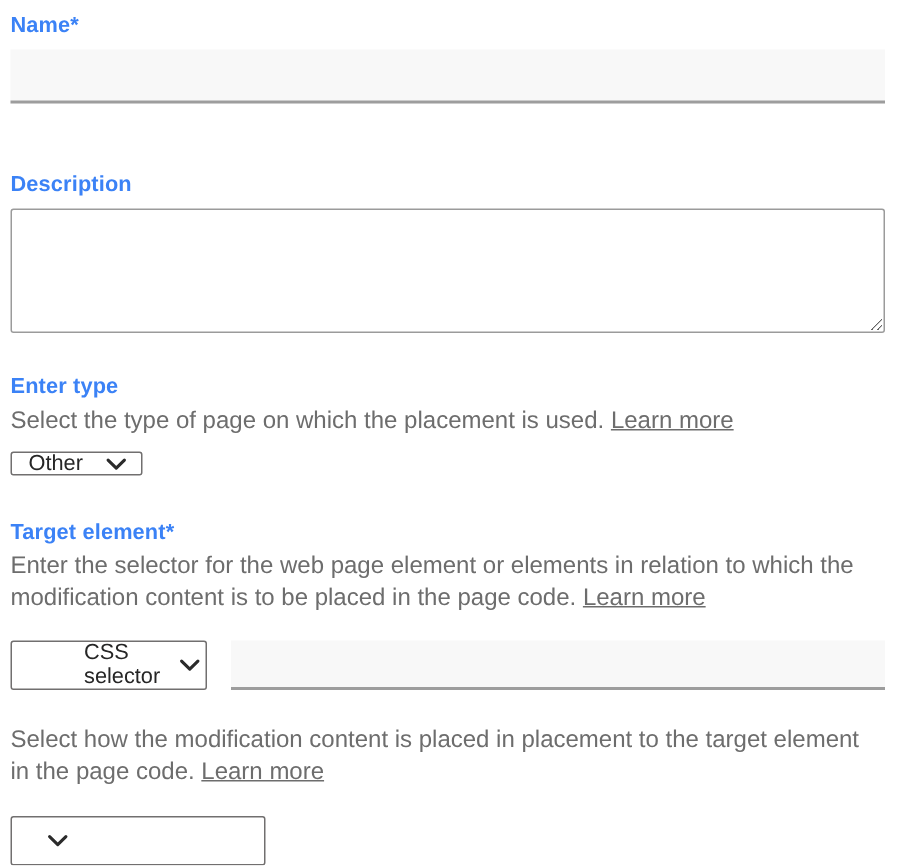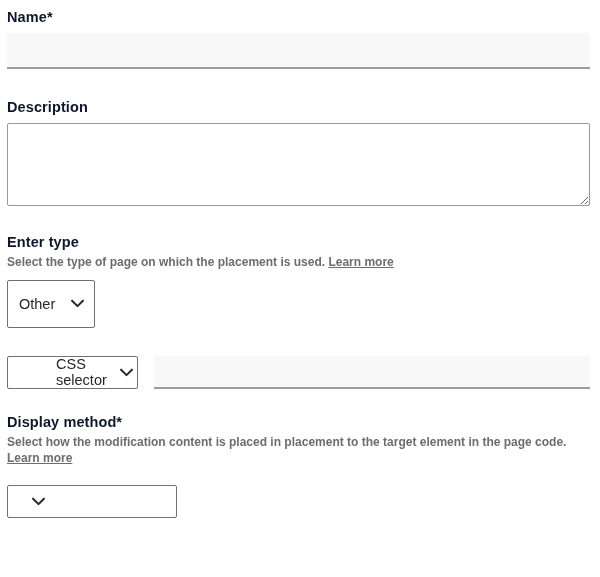--- a/index.html
+++ b/index.html
@@ -14,31 +14,30 @@
     height: 577px;
     padding: 8px 10px 8px 7px;
     background: #ffffff;
     overflow: hidden;
   }
   .field-group { margin: 0; }
   .field-label {
     display: block;
     font-size: 14.5px;
     font-weight: 700;
-    color: #0f172a;
+    color: #3b82f6;
     letter-spacing: 0.1px;
     line-height: 1.25;
   }
   .help-text {
-    font-size: 12px;
+    font-size: 16px;
     color: #6d6d6d;
     line-height: 1.3;
     margin-top: 4px;
     max-width: 578px;
-    font-weight: bold;
   }
   .learn-more {
     color: #6d6d6d;
     text-decoration: underline;
     cursor: pointer;
   }
   .filled-input {
     display: block;
     width: 583px;
     height: 36px;
@@ -81,21 +80,21 @@
     color: #262626;
     cursor: pointer;
     user-select: none;
   }
   .select-box .caret {
     flex: 0 0 auto;
     margin-left: 12px;
     color: #2b2b2b;
     display: inline-flex;
   }
-  .w-pagetype { width: 88px; height: 48px; }
+  .w-pagetype { width: 88px; height: 16px; }
   .w-selectortype { width: 131px; height: 33px; padding-left: 48px; }
   .w-displaymethod { width: 170px; height: 33px; }
   .target-row {
     display: flex;
     align-items: stretch;
     margin-top: 17px;
   }
   .target-input {
     flex: 1 1 auto;
     margin-left: 16px;
@@ -103,21 +102,21 @@
     background: #f8f8f8;
     border: none;
     border-bottom: 2px solid #9d9d9d;
     border-radius: 0;
     font-family: inherit;
     font-size: 14.5px;
     color: #262626;
     padding: 0 10px;
     outline: none;
   }
-  .mt-group-desc   { margin-top: 29px; }
+  .mt-group-desc   { margin-top: 45px; }
   .mt-group-page   { margin-top: 27px; }
   .mt-group-target { margin-top: 28px; }
   .mt-group-disp   { margin-top: 24px; }
   .mt-select-page  { margin-top: 9px; }
   .mt-select-disp  { margin-top: 19px; }
 </style>
 </head>
 <body>
 
 <div class="form-page">
@@ -143,35 +142,38 @@
       <span>Other</span>
       <span class="caret">
         <svg width="15" height="15" viewBox="0 0 16 16">
             <path d="M2.2 5 L8 10.8 L13.8 5" fill="none" stroke="currentColor" stroke-width="2.2" stroke-linecap="round" stroke-linejoin="round"></path>
           </svg>
       </span>
     </div>
   </div>
 
   <div class="field-group mt-group-target">
+    <label class="field-label">Target element*</label>
+    <div class="help-text"><span>Enter the selector for the web page element or elements in relation to which the modification content is to be placed in the page code.</span>
+      <a class="learn-more">Learn more</a>
+    </div>
     <div class="target-row">
       <div class="select-box w-selectortype">
         <span>CSS selector</span>
         <span class="caret">
           <svg width="15" height="15" viewBox="0 0 16 16">
               <path d="M2.2 5 L8 10.8 L13.8 5" fill="none" stroke="currentColor" stroke-width="2.2" stroke-linecap="round" stroke-linejoin="round"></path>
             </svg>
         </span>
       </div>
       <input type="text" class="target-input" value="" style="">
     </div>
   </div>
 
   <div class="field-group mt-group-disp">
-    <label class="field-label">Display method*</label>
     <div class="help-text"><span>Select how the modification content is placed in placement to the target element in the page code.</span>
       <a class="learn-more">Learn more</a>
     </div>
     <div class="select-box w-displaymethod mt-select-disp">
       <span class="caret">
         <svg width="15" height="15" viewBox="0 0 16 16">
             <path d="M2.2 5 L8 10.8 L13.8 5" fill="none" stroke="currentColor" stroke-width="2.2" stroke-linecap="round" stroke-linejoin="round"></path>
           </svg>
       </span>
     </div>

